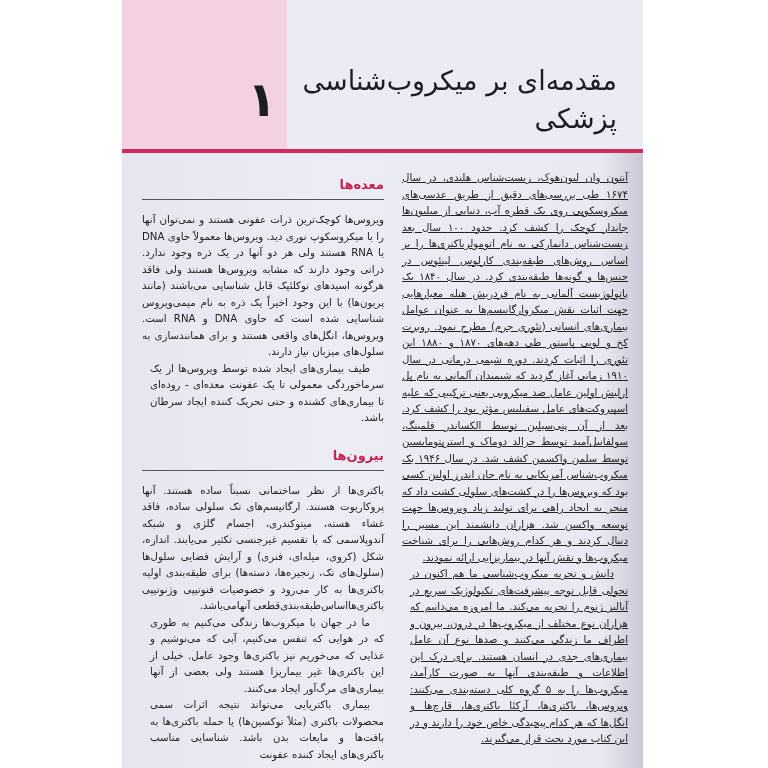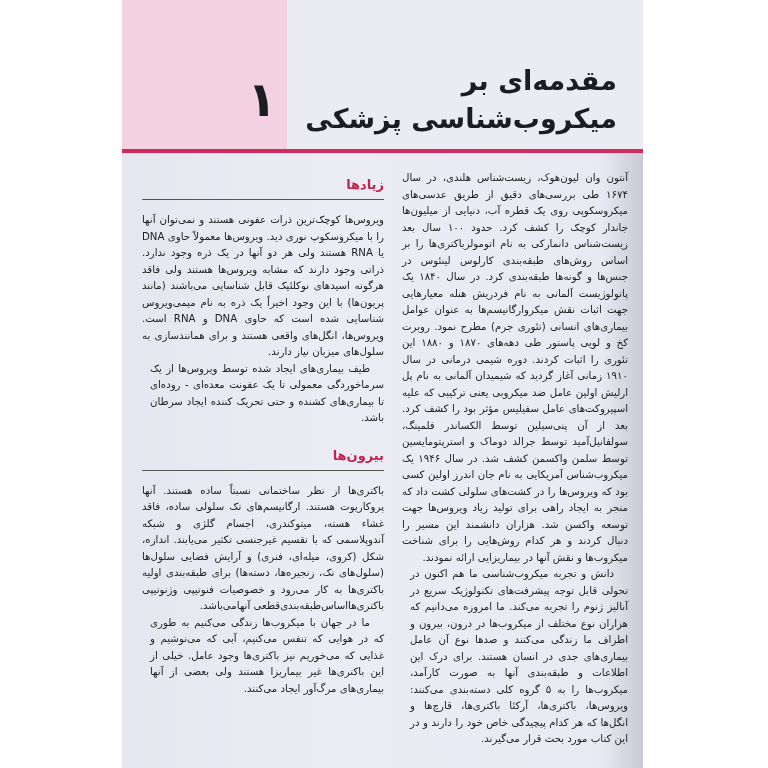--- a/index.html
+++ b/index.html
@@ -20,32 +20,32 @@
       position: absolute; left: 165px; top: 0; right: 0; height: 150px;
       background: #ebebf4;
     }
     .chapter-num {
       position: absolute; left: 120px; top: 75px; width: 40px;
       font-size: 48px; font-weight: bold; color: #1c1c24; text-align: center; line-height: 1;
     }
     .chapter-title {
       position: absolute; left: 175px; top: 62px; width: 320px;
       direction: rtl; text-align: right;
-      font-size: 27px; font-weight: bold; color: #1c1c24; line-height: 38px;
+      font-size: 27px; font-weight: normal; color: #1c1c24; line-height: 38px;
     }
     .red-rule {
       position: absolute; left: 0; top: 149px; width: 521px; height: 4px; background: #cf2a5a;
     }
     .col {
       position: absolute; direction: rtl; text-align: justify; color: #222;
       font-size: 10.2px; line-height: 16.5px;
     }
     .col p { margin: 0; }
     .col p.indent { text-indent: 14px; margin-left: 8px; }
-    .col-right { left: 280px; top: 170px; width: 226px; }
+    .col-right { left: 280px; top: 170px; width: 226px; text-decoration: underline; }
     .col-left { left: 20px; top: 176px; width: 242px; }
     .section-head {
       direction: rtl; text-align: right; color: #c2244f; font-weight: bold;
       font-size: 13px; line-height: 18px; margin: 0;
     }
     .section-rule { height: 1px; background: #555; margin: 5px 0 12px 0; }
     .gap { height: 20px; }
   </style>
 </head>
 <body>
@@ -57,23 +57,24 @@
   <div class="title-area"></div>
   <div class="chapter-title">مقدمه‌ای بر میکروب‌شناسی پزشکی</div>
   <div class="red-rule"></div>
 
   <div class="col col-right">
     <p>آنتون وان لیون‌هوک، زیست‌شناس هلندی، در سال ۱۶۷۴ طی بررسی‌های دقیق از طریق عدسی‌های میکروسکوپی روی یک قطره آب، دنیایی از میلیون‌ها جاندار کوچک را کشف کرد. حدود ۱۰۰ سال بعد زیست‌شناس دانمارکی به نام اتومولرباکتری‌ها را بر اساس روش‌های طبقه‌بندی کارلوس لینئوس در جنس‌ها و گونه‌ها طبقه‌بندی کرد. در سال ۱۸۴۰ یک پاتولوژیست آلمانی به نام فردریش هنله معیارهایی جهت اثبات نقش میکروارگانیسم‌ها به عنوان عوامل بیماری‌های انسانی (تئوری جرم) مطرح نمود. روبرت کخ و لویی پاستور طی دهه‌های ۱۸۷۰ و ۱۸۸۰ این تئوری را اثبات کردند. دوره شیمی درمانی در سال ۱۹۱۰ زمانی آغاز گردید که شیمیدان آلمانی به نام پل ارلیش اولین عامل ضد میکروبی یعنی ترکیبی که علیه اسپیروکت‌های عامل سفیلیس مؤثر بود را کشف کرد. بعد از آن پنی‌سیلین توسط الکساندر فلمینگ، سولفانیل‌آمید توسط جرالد دوماک و استرپتومایسین توسط سلمن واکسمن کشف شد. در سال ۱۹۴۶ یک میکروب‌شناس آمریکایی به نام جان اندرز اولین کسی بود که ویروس‌ها را در کشت‌های سلولی کشت داد که منجر به ایجاد راهی برای تولید زیاد ویروس‌ها جهت توسعه واکسن شد. هزاران دانشمند این مسیر را دنبال کردند و هر کدام روش‌هایی را برای شناخت میکروب‌ها و نقش آنها در بیماریزایی ارائه نمودند.</p>
     <p class="indent">دانش و تجربه میکروب‌شناسی ما هم اکنون در تحولی قابل توجه پیشرفت‌های تکنولوژیک سریع در آنالیز ژنوم را تجربه می‌کند. ما امروزه می‌دانیم که هزاران نوع مختلف از میکروب‌ها در درون، بیرون و اطراف ما زندگی می‌کنند و صدها نوع آن عامل بیماری‌های جدی در انسان هستند. برای درک این اطلاعات و طبقه‌بندی آنها به صورت کارآمد، میکروب‌ها را به ۵ گروه کلی دسته‌بندی می‌کنند: ویروس‌ها، باکتری‌ها، آرکئا باکتری‌ها، قارچ‌ها و انگل‌ها که هر کدام پیچیدگی خاص خود را دارند و در این کتاب مورد بحث قرار می‌گیرند.</p>
   </div>
 
   <div class="col col-left">
-    <h3 class="section-head">زیاد‌ها</h3>
+    <h3 class="section-head">معده‌ها</h3>
     <div class="section-rule"></div>
     <p>ویروس‌ها کوچک‌ترین ذرات عفونی هستند و نمی‌توان آنها را با میکروسکوپ نوری دید. ویروس‌ها معمولاً حاوی DNA یا RNA هستند ولی هر دو آنها در یک ذره وجود ندارد. ذراتی وجود دارند که مشابه ویروس‌ها هستند ولی فاقد هرگونه اسیدهای نوکلئیک قابل شناسایی می‌باشند (مانند پریون‌ها) با این وجود اخیراً یک ذره به نام میمی‌ویروس شناسایی شده است که حاوی DNA و RNA است. ویروس‌ها، انگل‌های واقعی هستند و برای همانندسازی به سلول‌های میزبان نیاز دارند.</p>
     <p class="indent">طیف بیماری‌های ایجاد شده توسط ویروس‌ها از یک سرماخوردگی معمولی تا یک عفونت معده‌ای - روده‌ای تا بیماری‌های کشنده و حتی تحریک کننده ایجاد سرطان باشد.</p>
     <div class="gap"></div>
     <h3 class="section-head">بیرون‌ها</h3>
     <div class="section-rule"></div>
     <p>باکتری‌ها از نظر ساختمانی نسبتاً ساده هستند. آنها پروکاریوت هستند. ارگانیسم‌های تک سلولی ساده، فاقد غشاء هسته، میتوکندری، اجسام گلژی و شبکه آندوپلاسمی که با تقسیم غیرجنسی تکثیر می‌یابند. اندازه، شکل (کروی، میله‌ای، فنری) و آرایش فضایی سلول‌ها (سلول‌های تک، زنجیره‌ها، دسته‌ها) برای طبقه‌بندی اولیه باکتری‌ها به کار می‌رود و خصوصیات فنوتیپی وژنوتیپی باکتری‌هااساس‌طبقه‌بندی‌قطعی آنهامی‌باشد.</p>
     <p class="indent">ما در جهان با میکروب‌ها زندگی می‌کنیم به طوری که در هوایی که تنفس می‌کنیم، آبی که می‌نوشیم و غذایی که می‌خوریم نیز باکتری‌ها وجود عامل. خیلی از این باکتری‌ها غیر بیماریزا هستند ولی بعضی از آنها بیماری‌های مرگ‌آور ایجاد می‌کنند.</p>
+    <p class="indent">بیماری باکتریایی می‌تواند نتیجه اثرات سمی محصولات باکتری (مثلاً توکسین‌ها) یا حمله باکتری‌ها به بافت‌ها و مایعات بدن باشد. شناسایی مناسب باکتری‌های ایجاد کننده عفونت</p>
   </div>
 </div>
 
 </body></html>

